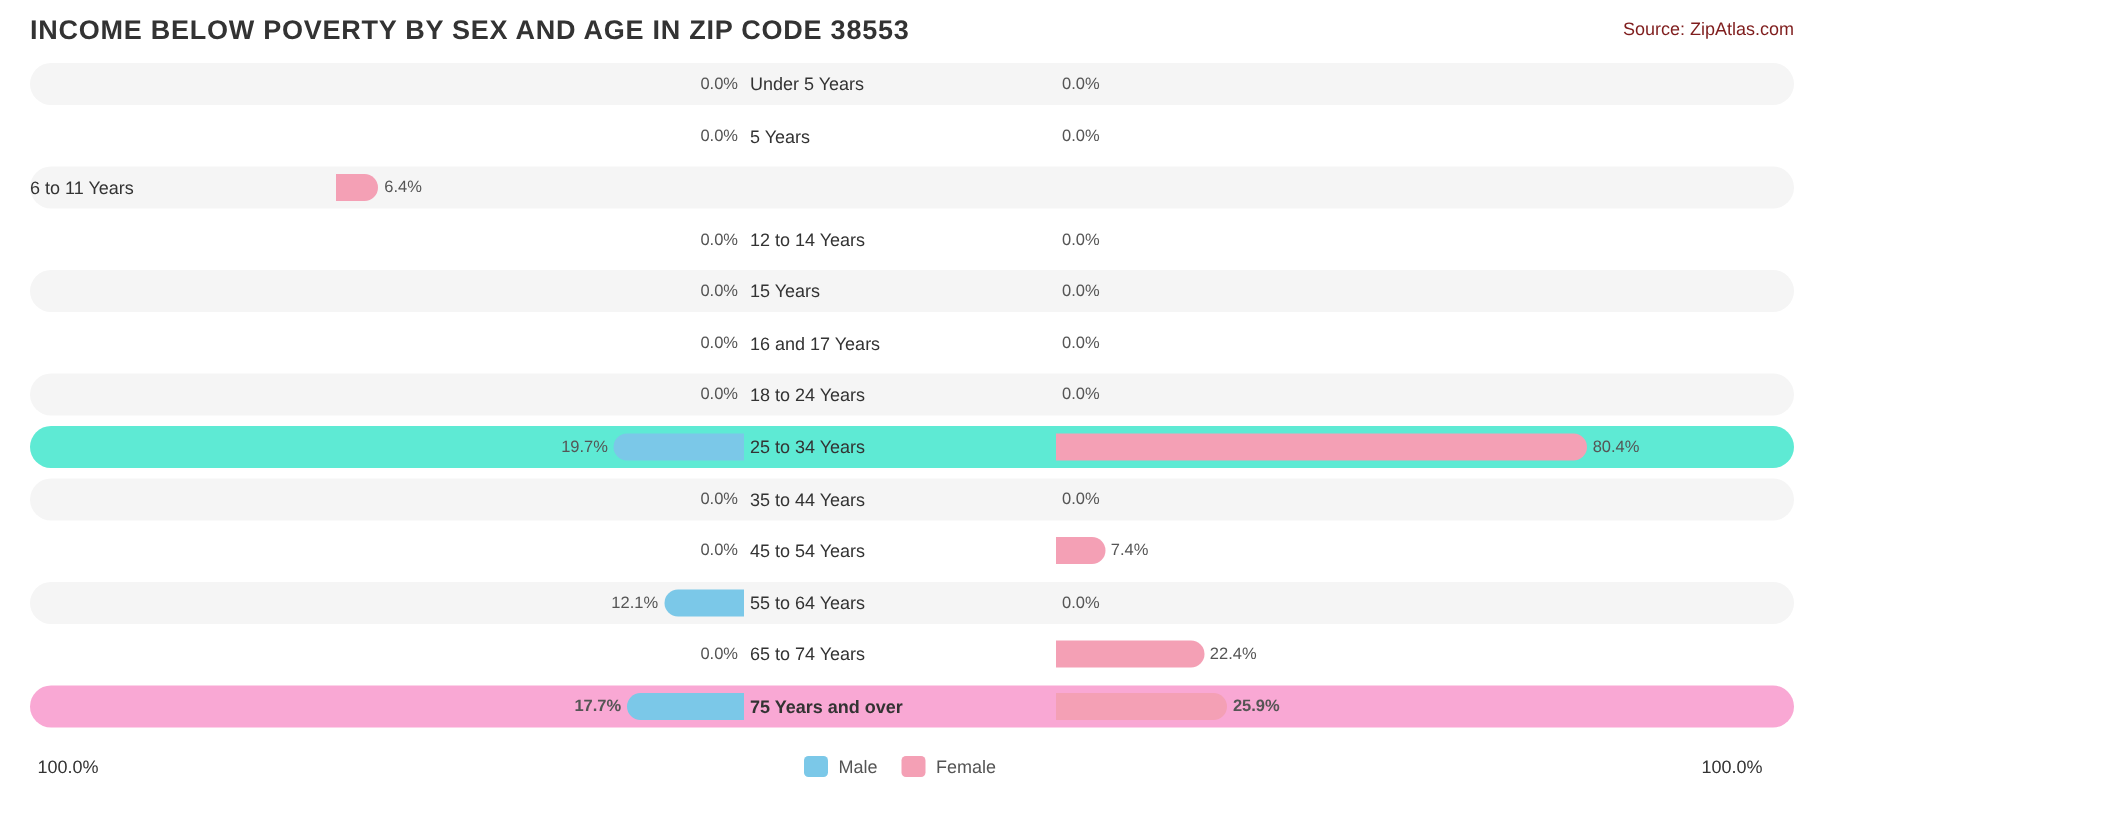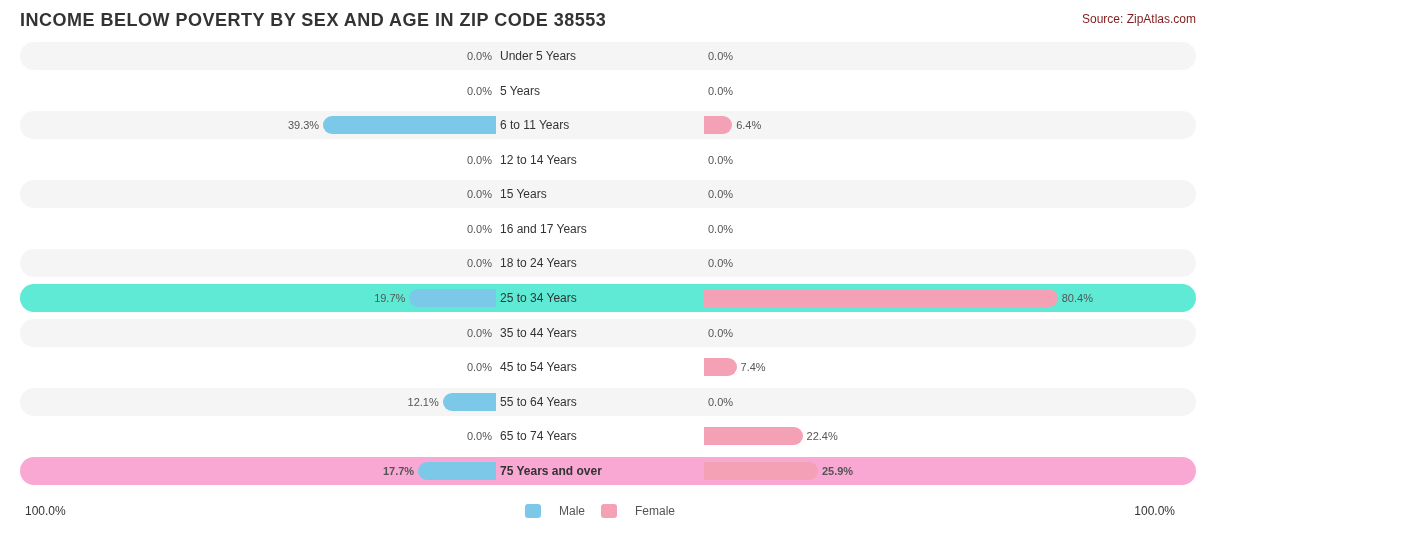--- a/index.html
+++ b/index.html
@@ -136,21 +136,21 @@
       display: flex;
       justify-content: center;
       align-items: center;
       gap: 16px;
       font-size: 12px;
       color: #555;
     }
     .legend-item {
       display: flex;
       align-items: center;
-      gap: 18px;
+      gap: 7px;
     }
     .legend-box {
       width: 16px;
       height: 14px;
       border-radius: 3px;
     }
     .axis-right {
       width: 480px;
       text-align: right;
       font-size: 12px;
@@ -184,24 +184,20 @@
           <span class="value-left">0.0%</span>
           <div class="bar-male zero" style="width: 0px;"></div>
         </div>
         <div class="label-center">5 Years</div>
         <div class="right-side">
           <div class="bar-female zero" style="width: 0px;"></div>
           <span class="value-right">0.0%</span>
         </div>
       </div>
       <div class="bar-row" style="background: rgb(245, 245, 245);">
-        <div class="left-side">
-          <span class="value-left">39.3%</span>
-          <div class="bar-male" style="width: 172.92px;"></div>
-        </div>
         <div class="label-center">6 to 11 Years</div>
         <div class="right-side">
           <div class="bar-female" style="width: 28.16px;"></div>
           <span class="value-right">6.4%</span>
         </div>
       </div>
       <div class="bar-row" style="background: rgb(255, 255, 255);">
         <div class="left-side">
           <span class="value-left">0.0%</span>
           <div class="bar-male zero" style="width: 0px;"></div>

